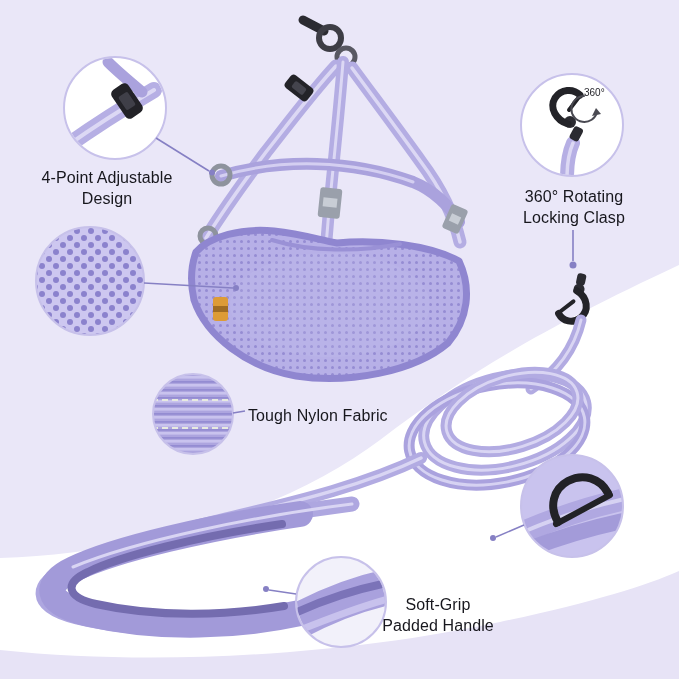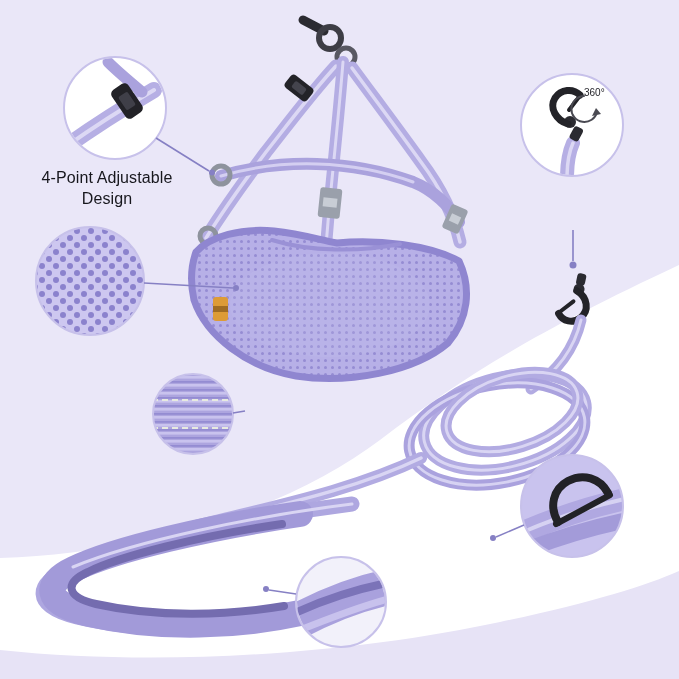--- a/index.html
+++ b/index.html
@@ -219,15 +219,20 @@
       <circle cx="573" cy="265" r="3.5" fill="#8680c4" stroke="none"></circle>
       <line x1="524" y1="525" x2="496" y2="537"></line>
       <circle cx="493" cy="538" r="3" fill="#8680c4" stroke="none"></circle>
       <line x1="296" y1="594" x2="269" y2="590"></line>
       <circle cx="266" cy="589" r="3" fill="#8680c4" stroke="none"></circle>
     </g>
   </svg>
 
   <div class="lbl" id="lbl-adjustable">4-Point Adjustable
 Design</div>
+  <div class="lbl left" id="lbl-nylon">Tough Nylon Fabric</div>
+  <div class="lbl" id="lbl-clasp">360° Rotating
+Locking Clasp</div>
+  <div class="lbl" id="lbl-handle">Soft-Grip
+Padded Handle</div>
   <div id="badge-360">360°</div>
 
 </div>
 
 </body></html>

